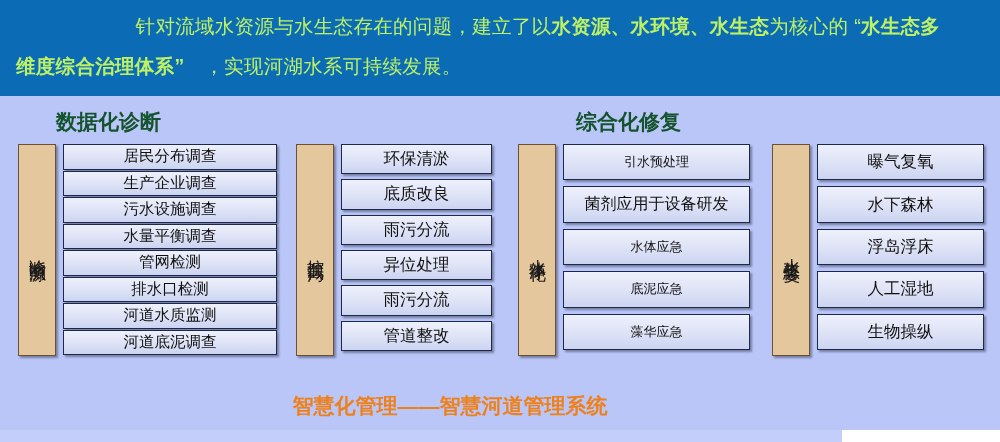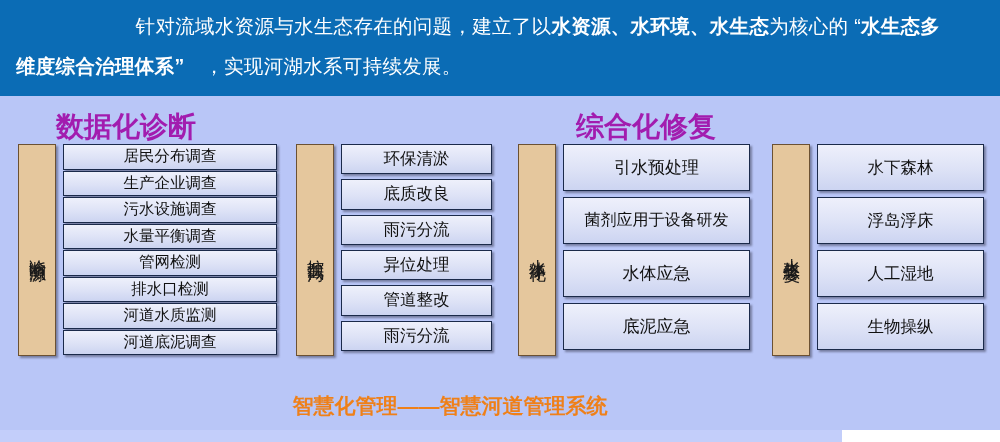--- a/index.html
+++ b/index.html
@@ -26,37 +26,37 @@
     position: absolute;
     left: 0;
     top: 0;
     width: 1000px;
     height: 96px;
     background: #0b6cb5;
     box-sizing: border-box;
     padding: 6px 16px 0 16px;
   }
   #banner-text {
-    color: #ffffff;
+    color: #bef264;
     font-size: 19.5px;
     line-height: 40px;
     letter-spacing: 0.3px;
     white-space: nowrap;
   }
   #banner-line-1 { padding-left: 80px; }
   #banner-line-2 { padding-left: 0px; }
   .b { font-weight: bold; }
   .banner-seg { white-space: pre; }
 
   
   .section-head {
     position: absolute;
-    color: #a21caf;
+    color: #14532d;
     font-weight: bold;
-    font-size: 28px;
+    font-size: 21px;
     white-space: nowrap;
   }
   #head-diag { left: 56px;  top: 108px; }
   #head-rest { left: 576px; top: 108px; }
 
   
   .column {
     position: absolute;
     top: 144px;
     display: flex;
@@ -110,21 +110,21 @@
     font-size: 16px;
     color: #101010;
     white-space: nowrap;
     box-shadow: 2px 2px 2px rgba(40,40,60,0.45);
   }
   .item:last-child { margin-bottom: 0; }
 
   
   #col-1 .item { font-size: 15.5px; margin-bottom: 1px; }
   #col-2 .item { font-size: 16.5px; margin-bottom: 5px; }
-  #col-3 .item { font-size: 17px; margin-bottom: 6px; }
+  #col-3 .item { font-size: 13px; margin-bottom: 6px; }
   #col-4 .item { font-size: 16.5px; margin-bottom: 6px; }
   #col-3 .item.narrow-text { font-size: 16px; }
 
   
   #bottom-caption {
     position: absolute;
     left: 0;
     top: 392px;
     width: 900px;
     text-align: center;
@@ -188,42 +188,44 @@
 
   <div class="column" id="col-2">
     <div class="col-label">
       <span class="col-label-text">控源截污</span>
     </div>
     <div class="items">
       <div class="item">环保清淤</div>
       <div class="item">底质改良</div>
       <div class="item">雨污分流</div>
       <div class="item">异位处理</div>
+      <div class="item">雨污分流</div>
       <div class="item">管道整改</div>
-      <div class="item">雨污分流</div>
     </div>
   </div>
 
   <div class="column" id="col-3">
     <div class="col-label">
       <span class="col-label-text">水体净化</span>
     </div>
     <div class="items">
       <div class="item">引水预处理</div>
       <div class="item narrow-text">菌剂应用于设备研发</div>
       <div class="item">水体应急</div>
       <div class="item">底泥应急</div>
+      <div class="item">藻华应急</div>
     </div>
   </div>
 
   <div class="column" id="col-4">
     <div class="col-label">
       <span class="col-label-text">水生态修复</span>
     </div>
     <div class="items">
+      <div class="item">曝气复氧</div>
       <div class="item">水下森林</div>
       <div class="item">浮岛浮床</div>
       <div class="item">人工湿地</div>
       <div class="item">生物操纵</div>
     </div>
   </div>
 
   <div id="bottom-caption">智慧化管理——智慧河道管理系统</div>
 
   <div id="bottom-band"></div>

